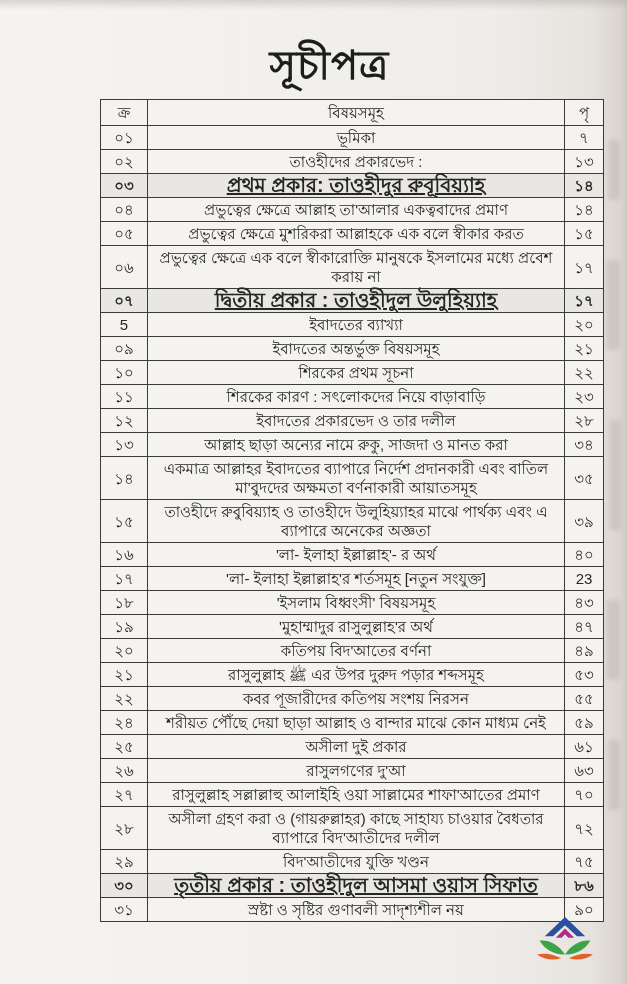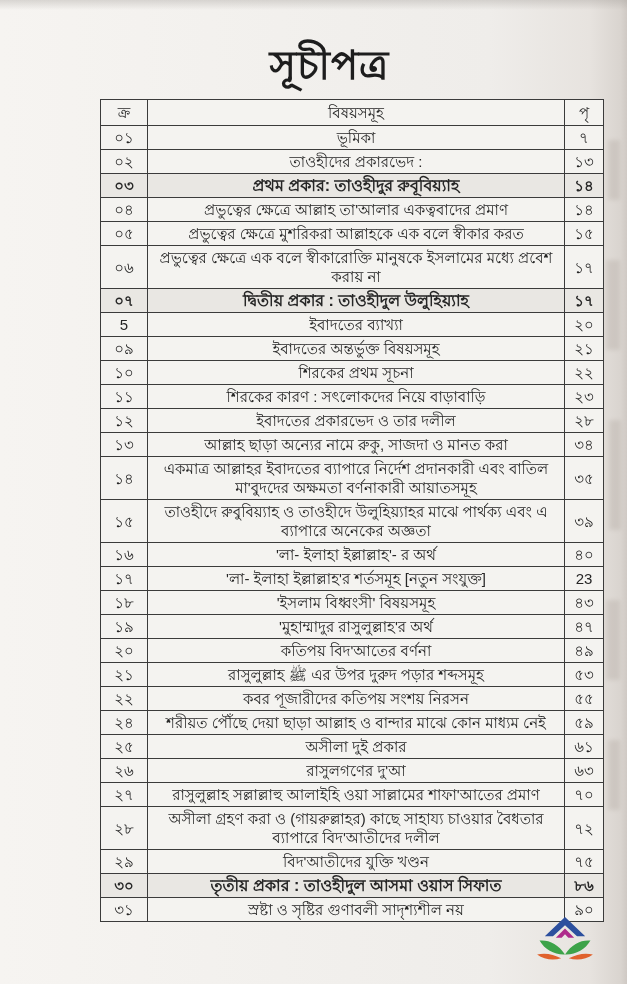--- a/index.html
+++ b/index.html
@@ -49,21 +49,21 @@
     vertical-align: middle;
   }
   table.toc th { font-weight: normal; height: 26px; }
   col.c-serial { width: 47px; }
   col.c-page  { width: 39px; }
   td.serial, th.serial { text-align: center; }
   td.topic  { text-align: center; padding-left: 8px; }
   td.pageno, th.pageno { text-align: center; font-size: 16px; }
   th.topic { text-align: center; }
   tr.section-row td { font-weight: bold; background: #e9e7e3; margin-top: 28px; }
-  tr.section-row td.topic { font-size: 16px; }
+  tr.section-row td.topic { font-size: 20px; text-decoration: underline; }
   
   .bleed {
     position: absolute;
     background: #9b8f86;
     opacity: .22;
     filter: blur(2px);
     border-radius: 2px;
     pointer-events: none;
   }
   .logo {

